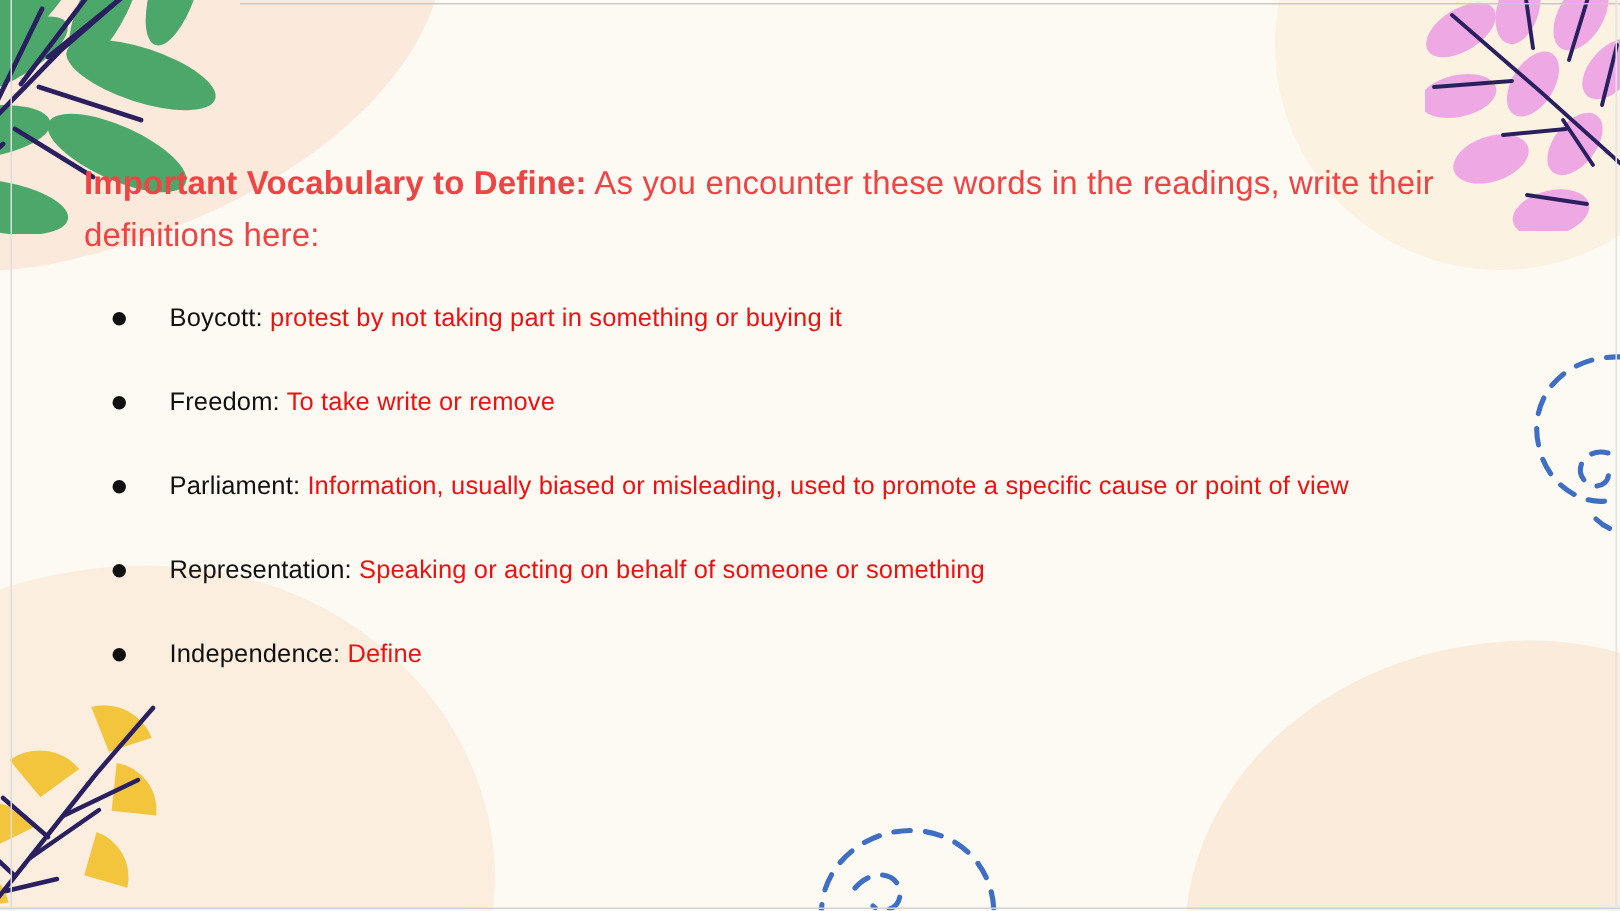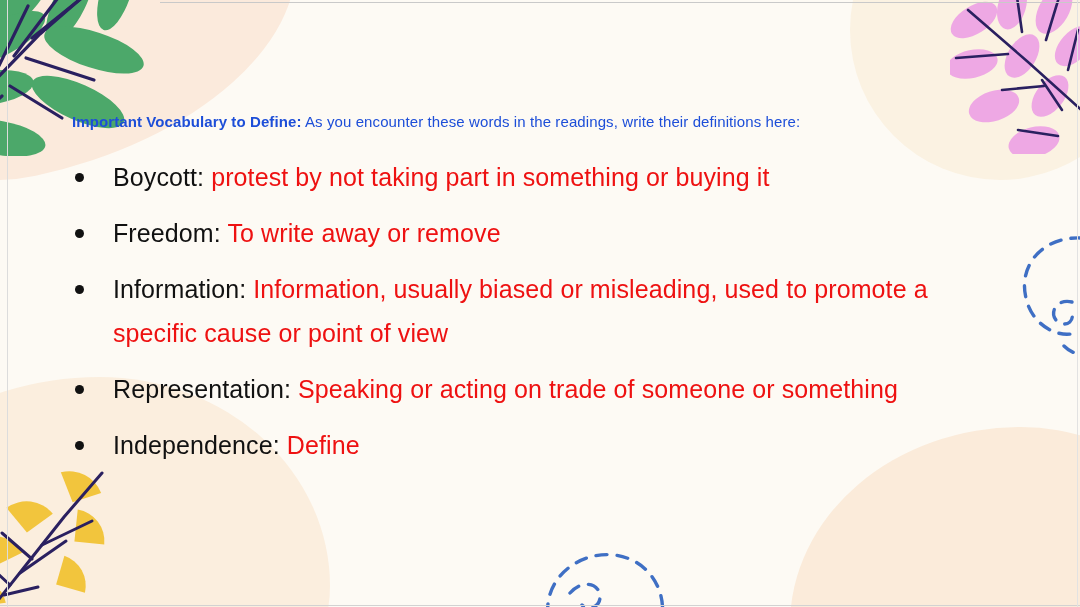--- a/index.html
+++ b/index.html
@@ -113,40 +113,40 @@
   
   .content {
     position: absolute;
     left: 56px;
     top: 104px;
     width: 946px;
     z-index: 20;
   }
 
   .intro {
-    font-size: 15px;
+    font-size: 22px;
     line-height: 35px;
-    color: #1d4ed8;
-    margin: 0 0 16px 16px;
+    color: #ef4444;
+    margin: 0 0 16px 0;
     letter-spacing: 0.1px;
   }
   .intro .lead {
     font-weight: bold;
   }
 
   ul.vocab {
     list-style: none;
     margin: 0;
     padding: 0;
   }
   ul.vocab li {
     position: relative;
     padding-left: 57px;
     margin-bottom: 12px;
-    font-size: 25px;
+    font-size: 17px;
     line-height: 44px;
     color: #111111;
     letter-spacing: 0.1px;
   }
   ul.vocab li .dot {
     position: absolute;
     left: 19px;
     top: 18px;
     width: 9px;
     height: 9px;
@@ -266,31 +266,31 @@
     <ul class="vocab">
 
       <li>
         <span class="dot"></span><span class="term">Boycott:</span>
         <span class="def">protest by not taking part in something or buying it</span>
       </li>
 
 
       <li>
         <span class="dot"></span><span class="term">Freedom:</span>
-        <span class="def">To write away or remove</span>
-      </li>
-
-      <li>
-        <span class="dot"></span><span class="term">Information:</span>
+        <span class="def">To take write or remove</span>
+      </li>
+
+      <li>
+        <span class="dot"></span><span class="term">Parliament:</span>
         <span class="def">Information, usually biased or misleading, used to promote a specific cause or point of view</span>
       </li>
 
       <li>
         <span class="dot"></span><span class="term">Representation:</span>
-        <span class="def">Speaking or acting on trade of someone or something</span>
+        <span class="def">Speaking or acting on behalf of someone or something</span>
       </li>
 
 
       <li>
         <span class="dot"></span><span class="term">Independence:</span>
         <span class="def">Define</span>
       </li>
 
     </ul>
   </div>

